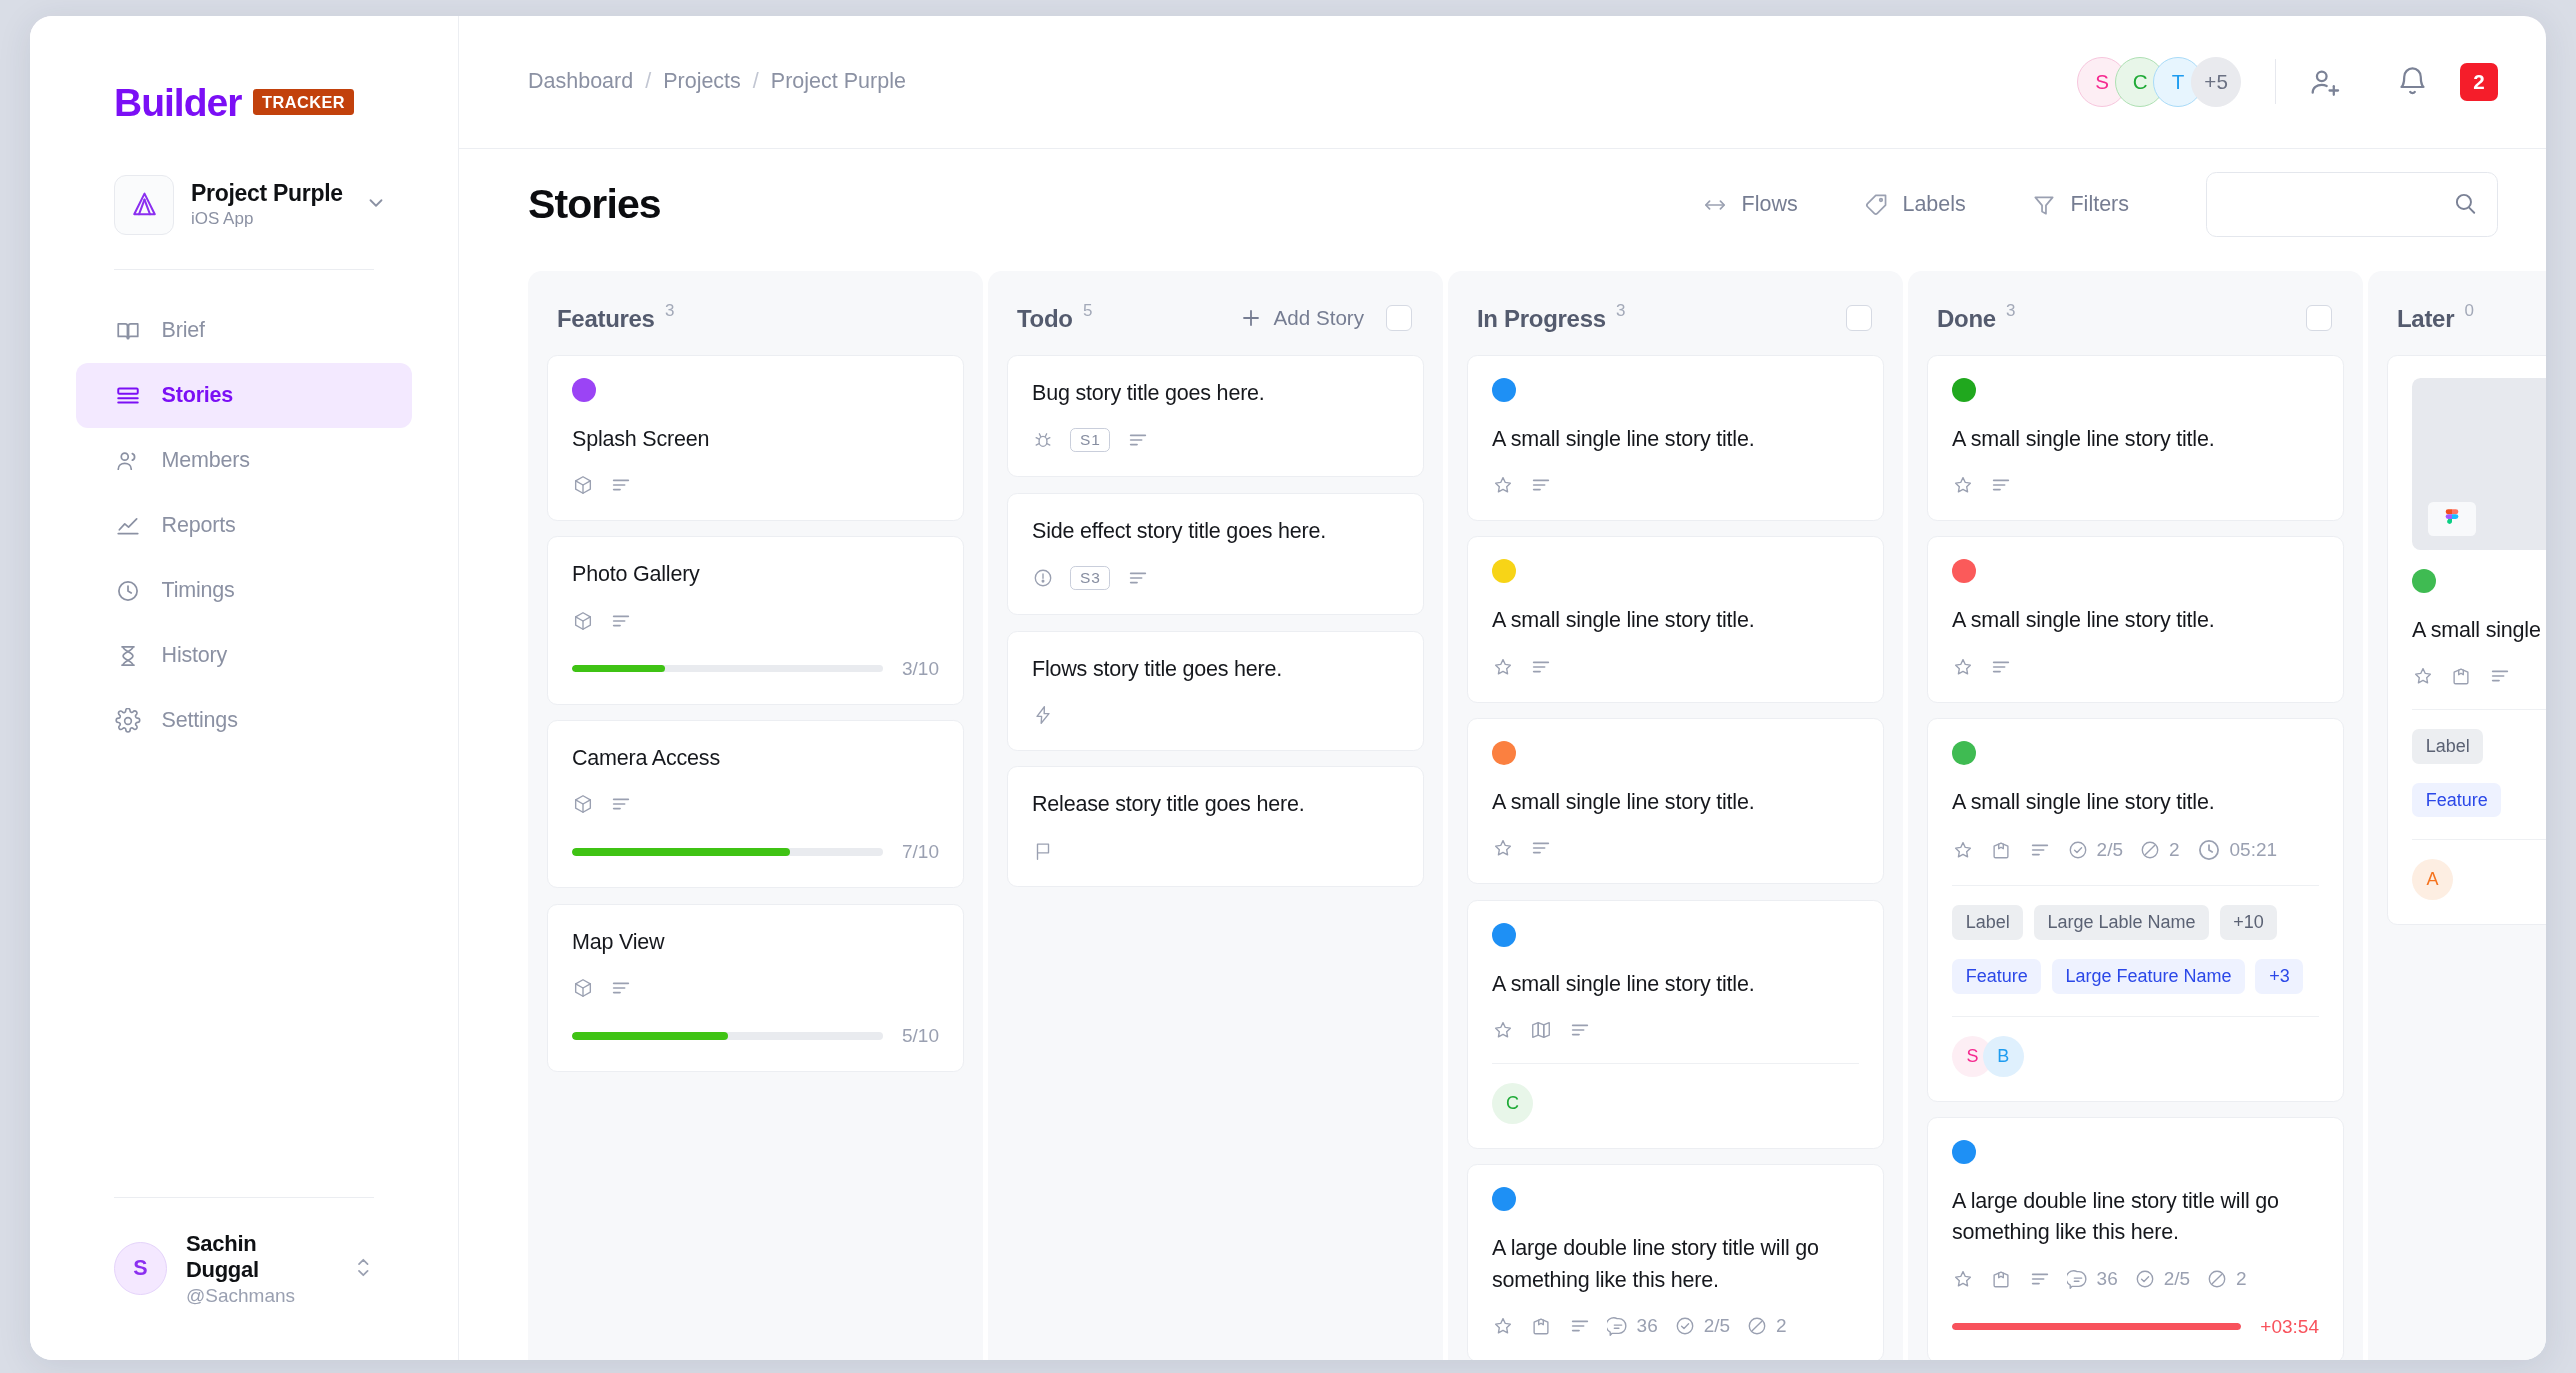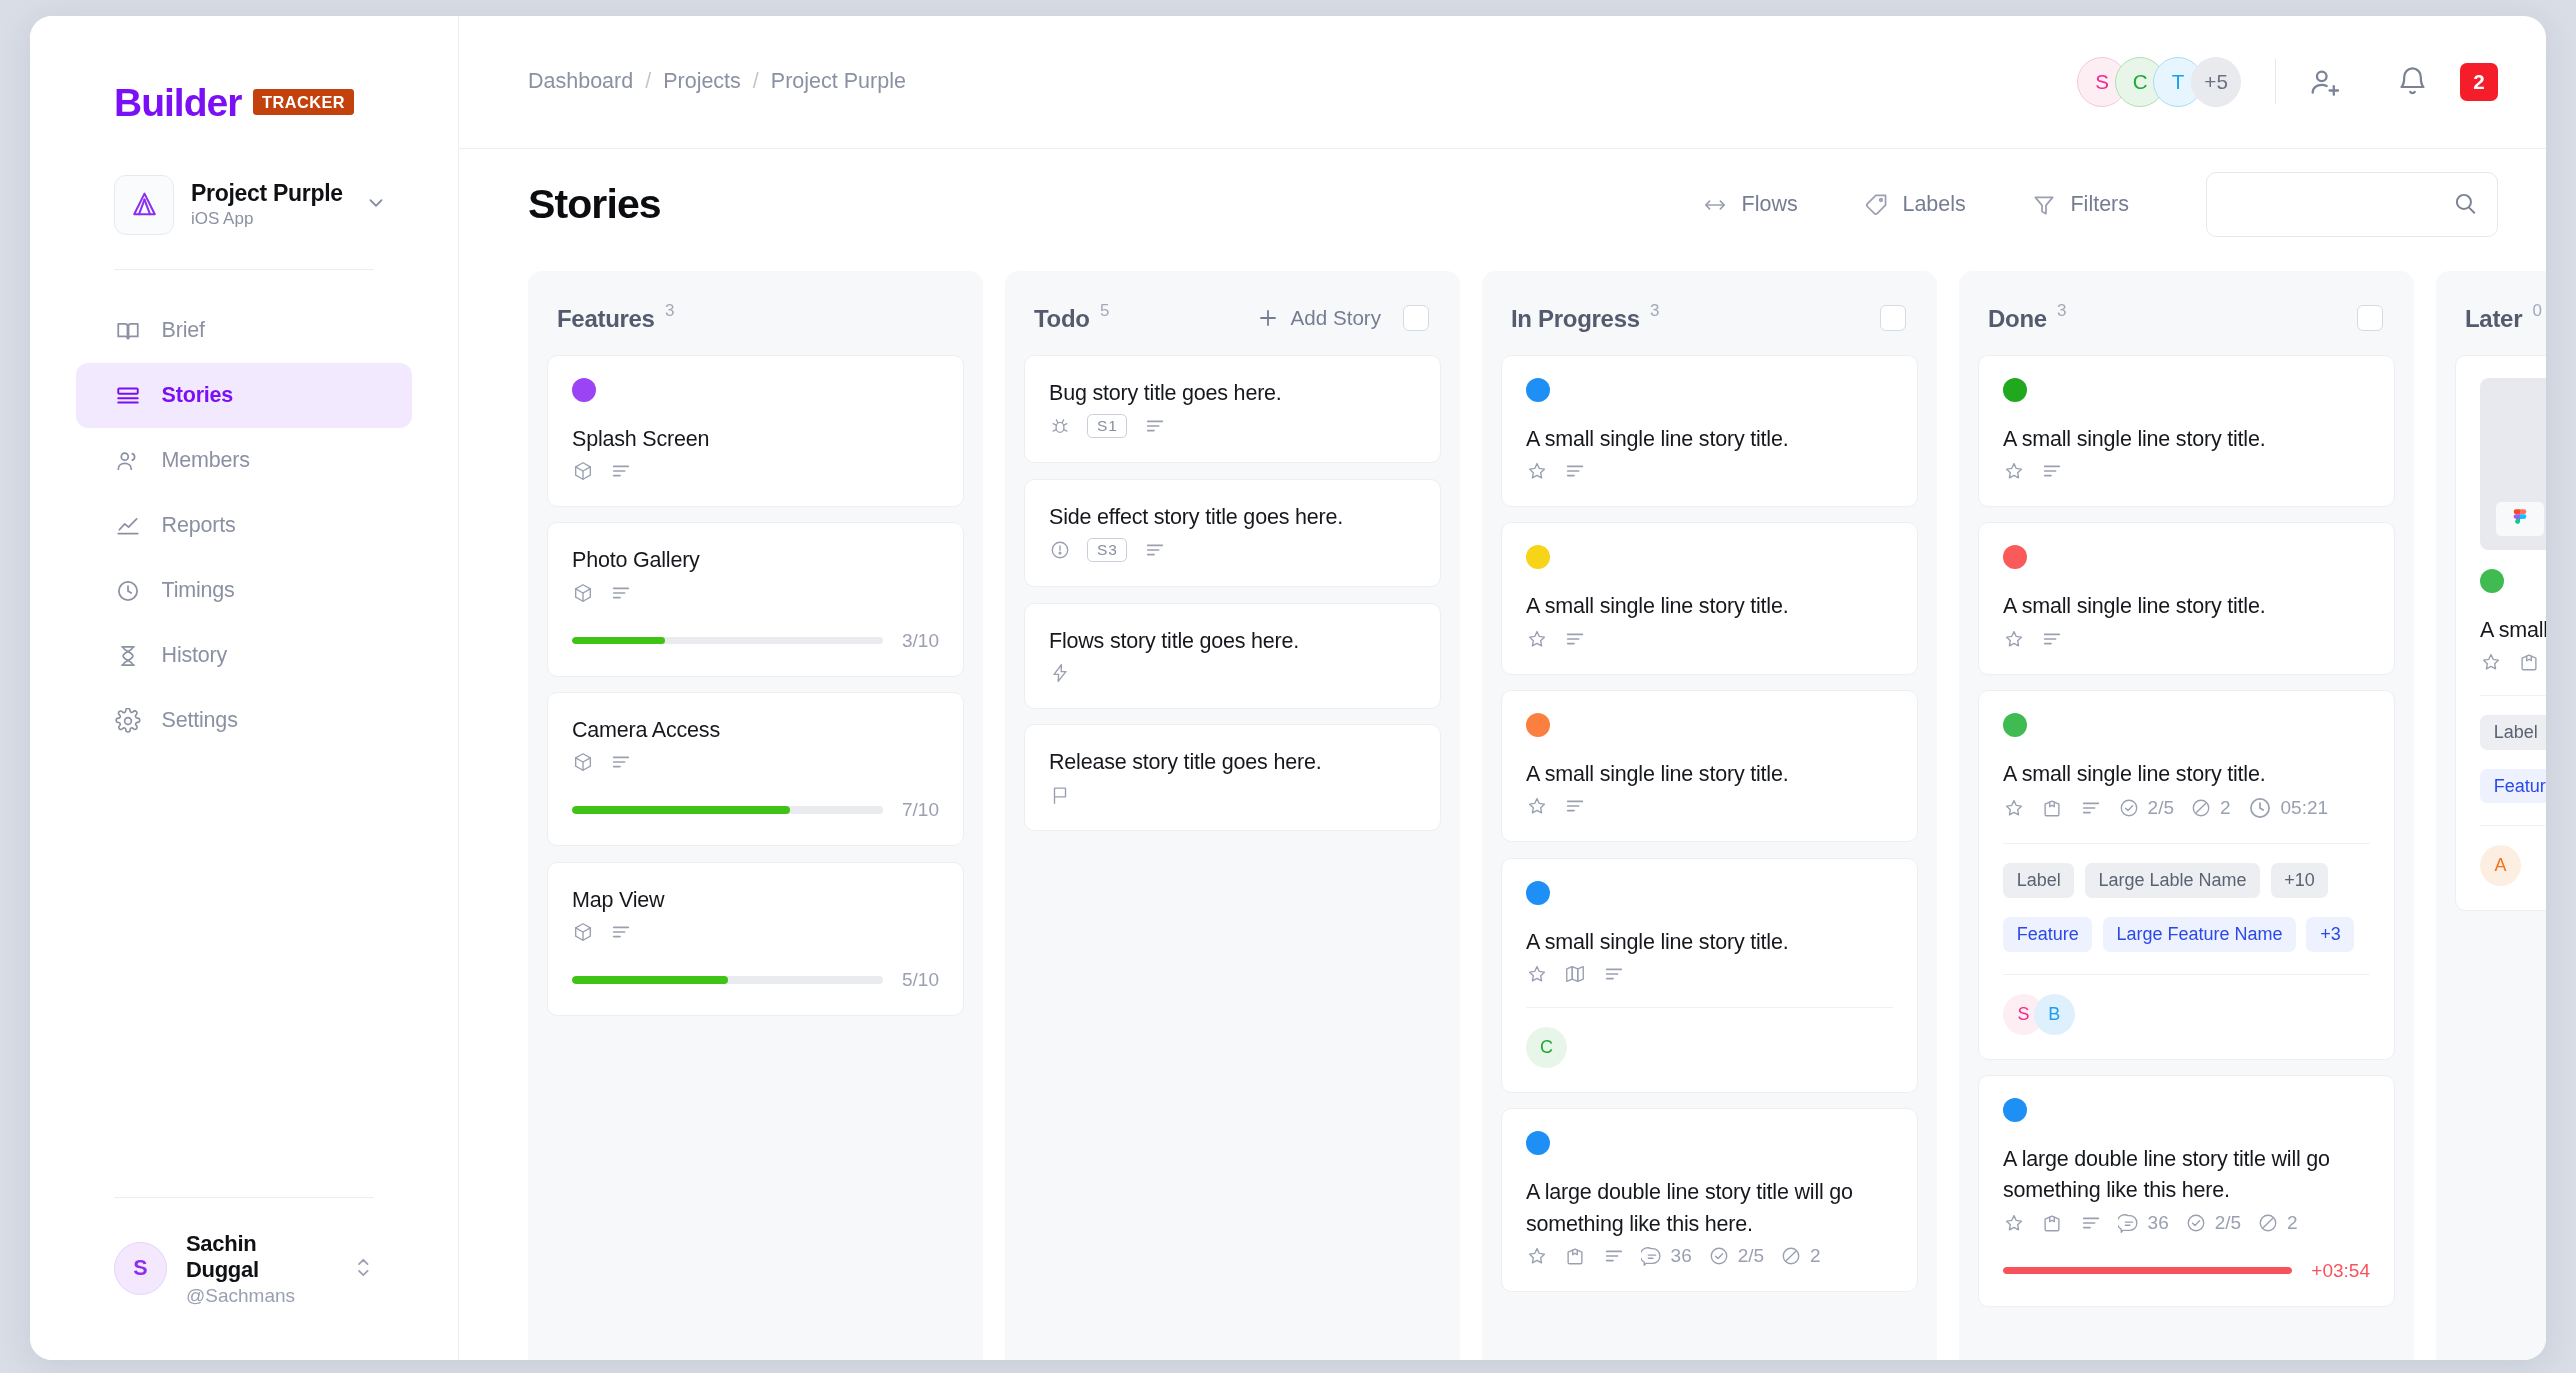--- a/index.html
+++ b/index.html
@@ -180,21 +180,21 @@
   .search-input {
     flex:1 1 auto; border:0; outline:0; font-size: 20px;
     font-family:"Liberation Sans",sans-serif; color:#3b4252; background:transparent;
     min-width: 0;
   }
   .search-input::placeholder { color:#b7bcc9; }
 
   
   .board {
     flex: 1 1 auto;
-    display:flex; gap: 22px;
+    display:flex; gap: 5px;
     padding: 10.3px 0 0 69px;
     overflow: hidden;
     min-height:0;
   }
   .col {
     width: 455px; flex: 0 0 455px;
     background: #f7f8fa;
     border-radius: 13.7px 13.7px 0 0;
     display:flex; flex-direction:column;
     min-height:0;
@@ -218,21 +218,21 @@
     overflow:hidden; min-height:0;
   }
 
   .card {
     background:#fff; border:0.9px solid #eceef2; border-radius: 10.3px;
     padding: 22px 24px 24px 24px;
     flex: 0 0 auto;
   }
   .dot { width: 24px; height: 24px; border-radius:50%; margin-bottom: 22px; }
   .card-title { font-size: 21.5px; color:#16181d; line-height: 1.45; letter-spacing:-0.2px; }
-  .meta-row { display:flex; align-items:center; gap: 16.3px; margin-top: 5px; color:#9aa0b1; flex-wrap:wrap; }
+  .meta-row { display:flex; align-items:center; gap: 16.3px; margin-top: 19px; color:#9aa0b1; flex-wrap:wrap; }
   .meta-item { display:flex; align-items:center; gap: 7.7px; font-size: 19px; color:#9aa0b1; }
   .sprint-chip {
     border:0.9px solid #c9cedb; border-radius:5.2px;
     font-size:15.5px; color:#868da0; padding: 1.7px 8.6px 2.6px; letter-spacing:0.9px;
   }
   .prog-row { display:flex; align-items:center; gap: 19px; margin-top: 26px; }
   .prog-track { flex:1 1 auto; height: 7.7px; border-radius: 5.2px; background:#e9ebef; overflow:hidden; }
   .prog-fill { height:100%; border-radius:5.2px; background:#3fc314; }
   .prog-fill.red { background:#f8525c; }
   .prog-label { font-size:19px; color:#9aa0b1; flex:0 0 auto; }

